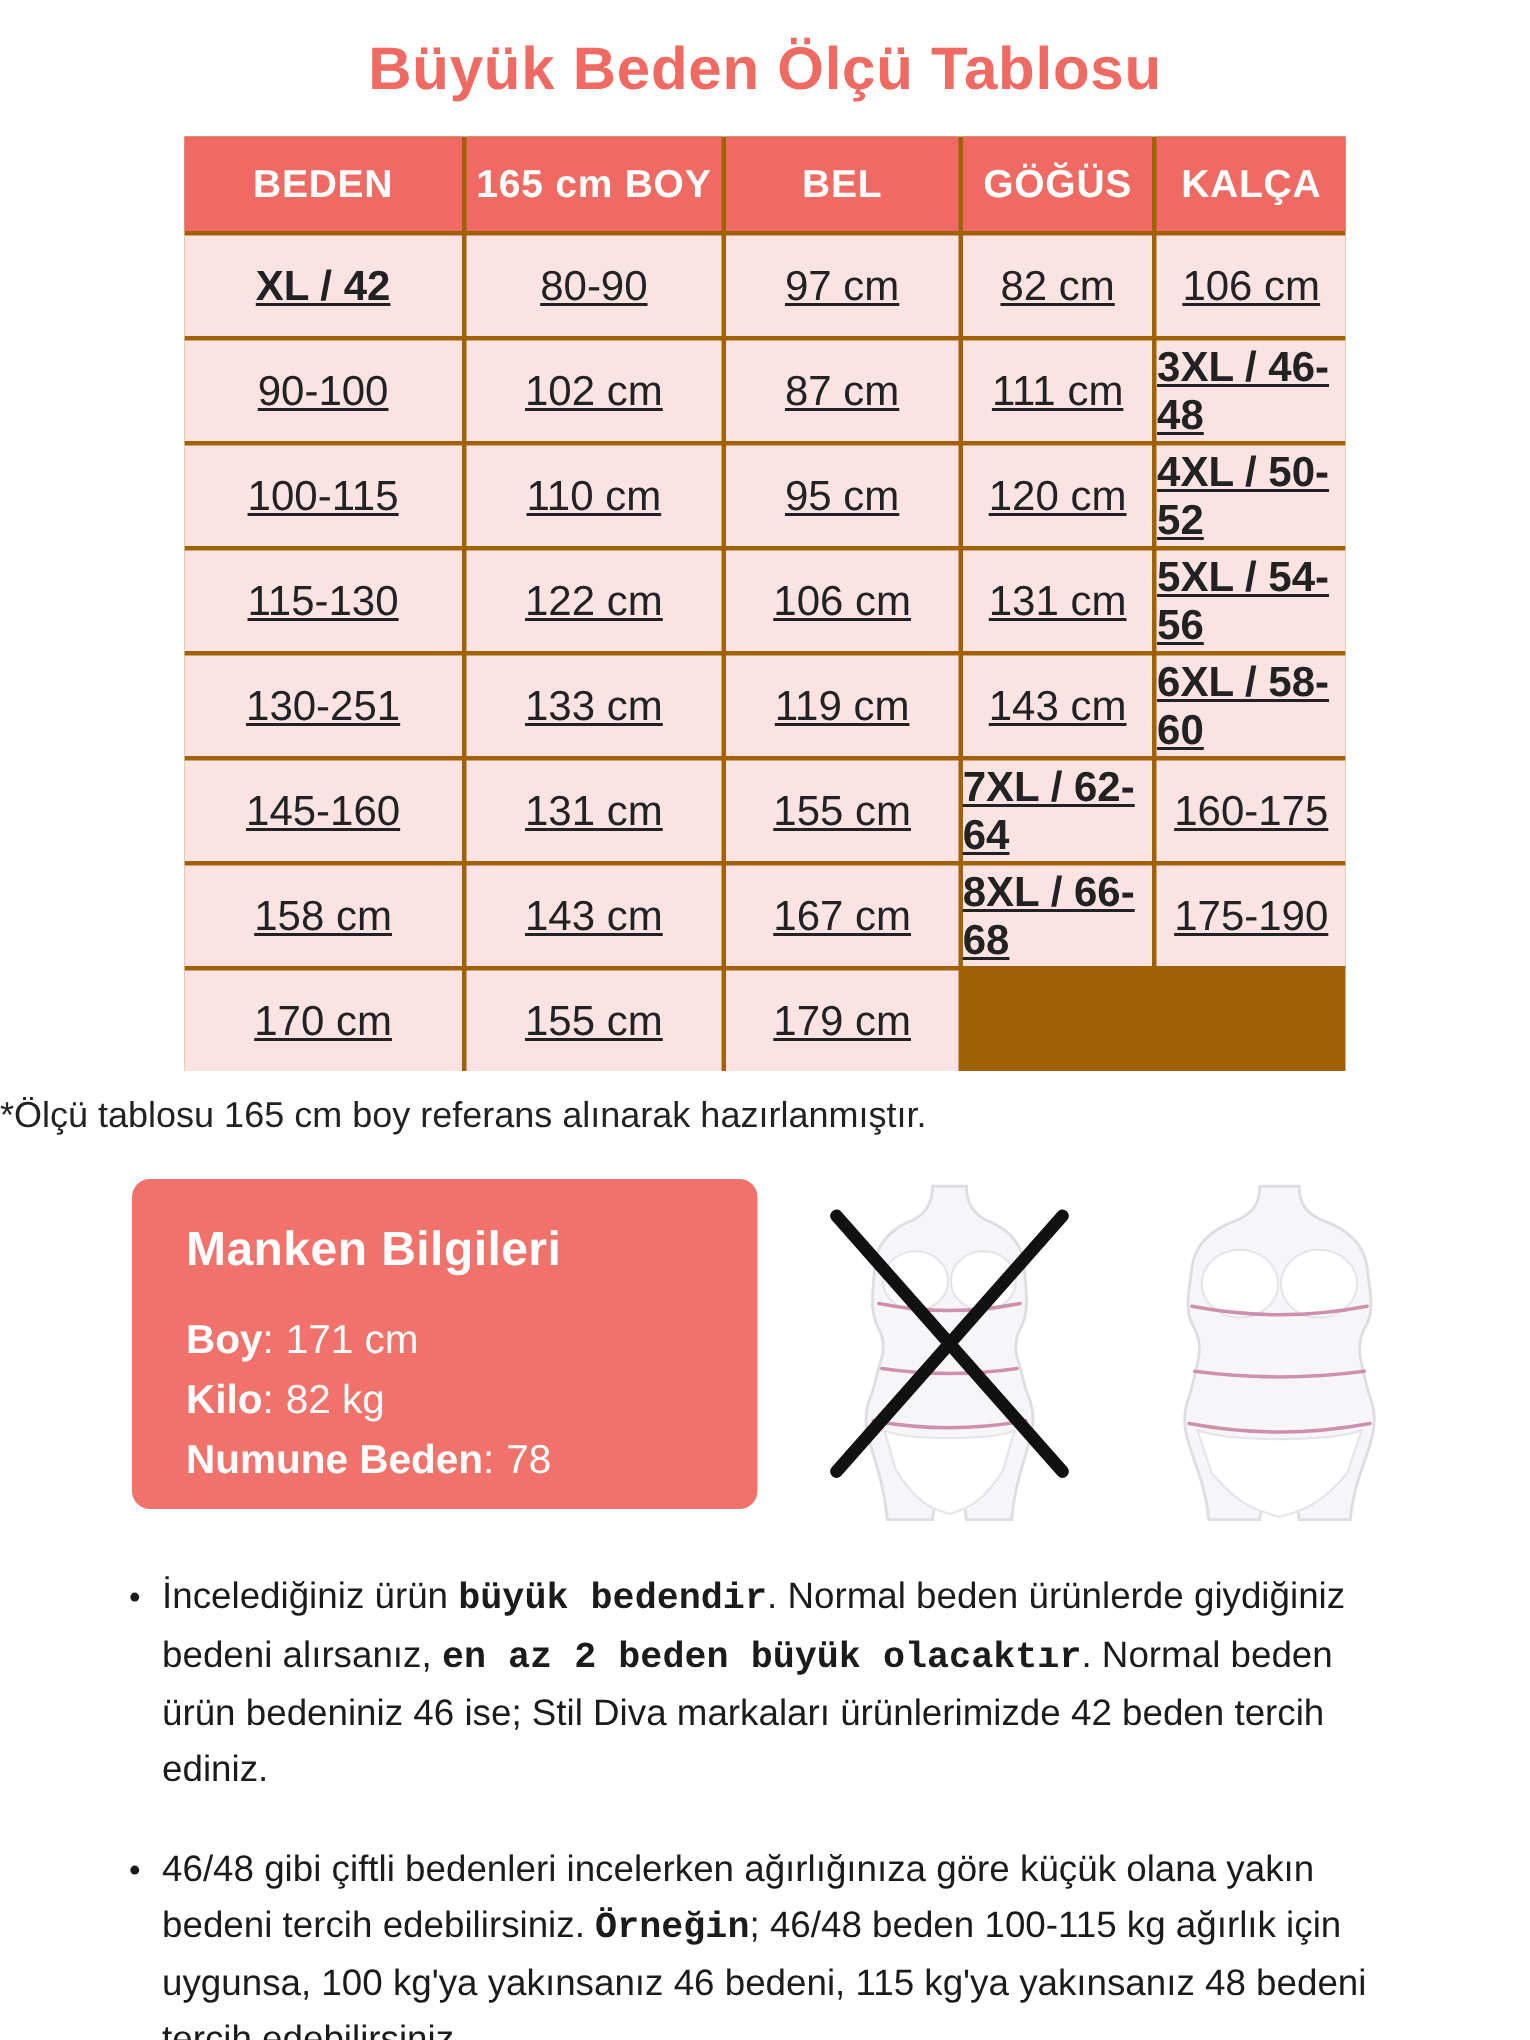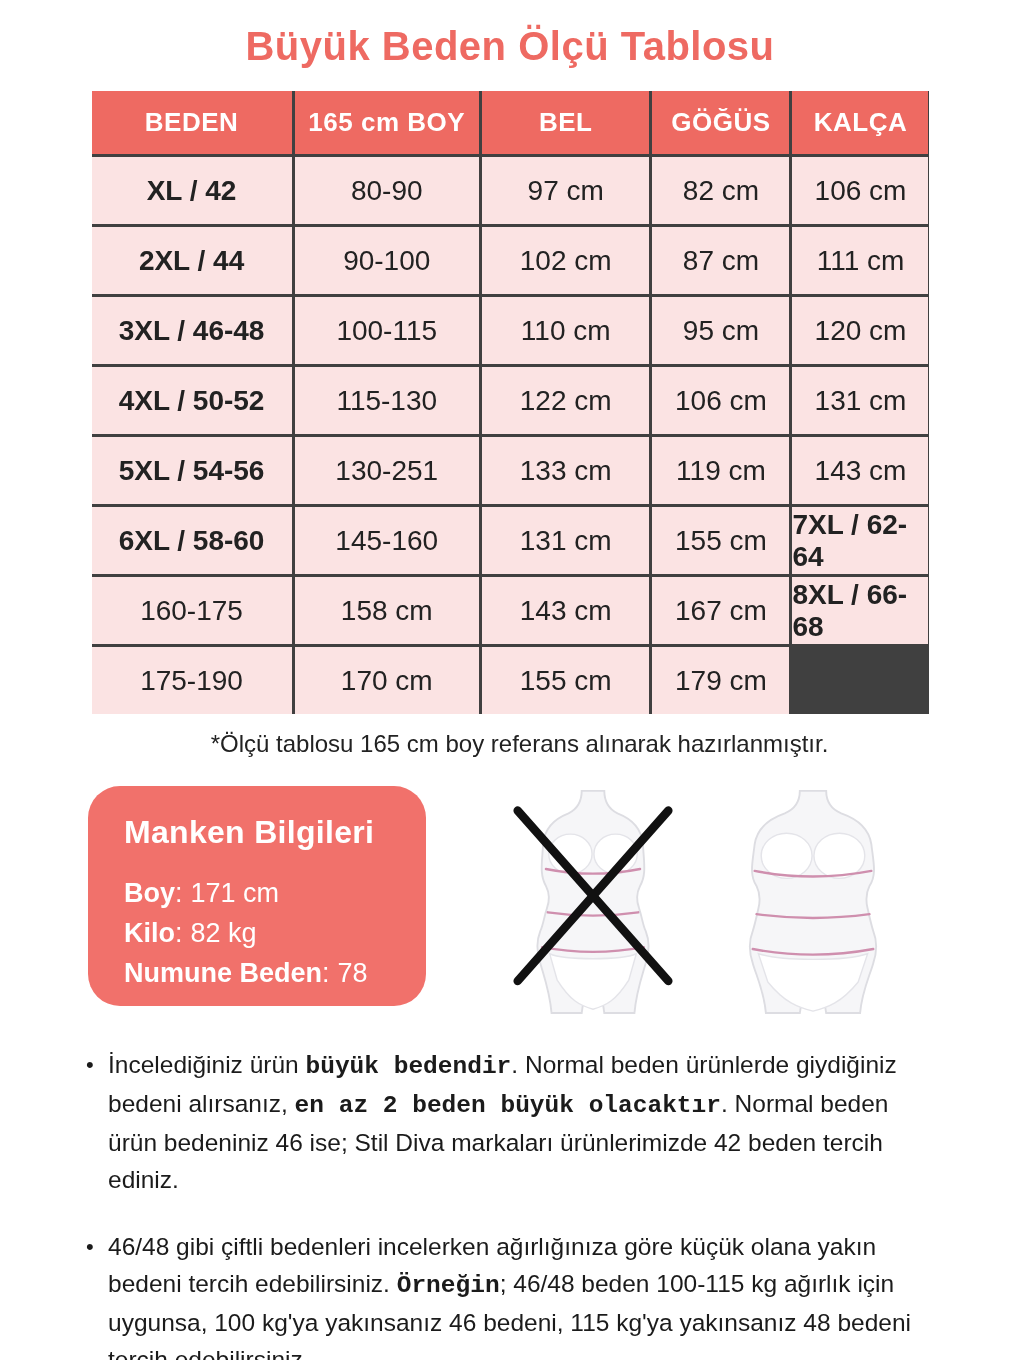--- a/index.html
+++ b/index.html
@@ -16,65 +16,63 @@
     padding-top: 24px;
     text-align: center;
     font-size: 40px;
     font-weight: bold;
     letter-spacing: 0.5px;
     color: #ee6a62;
   }
 
   
   .size-table {
-    width: 837px;
+    width: 774px;
     margin: 22px auto 0 auto;
     display: grid;
     grid-template-columns: 203fr 187fr 170fr 139fr 138fr;
     gap: 3px;
-    background: #404040;
+    background: #a16207;
   }
   .size-table .th {
     background: #ee6a62;
     color: #ffffff;
     font-weight: bold;
     font-size: 26px;
     height: 63px;
     display: flex; align-items: center; justify-content: center;
     letter-spacing: 0.5px;
   }
   .size-table .td {
     background: #fbe3e3;
     color: #222222;
     font-size: 28px;
     height: 67px;
-    display: flex; align-items: center; justify-content: center;
+    display: flex; align-items: center; justify-content: center; text-decoration: underline;
   }
   .size-table .td.size-col { font-weight: bold; }
 
   
   .footnote {
     margin-top: 16px;
-    text-align: center;
     font-size: 24px;
     color: #222222;
-    padding-left: 19px;
   }
 
   
   .model-section {
     margin: 28px 40px 0 88px;
     display: flex;
     align-items: flex-start;
   }
   .model-card {
-    width: 338px;
+    width: 417px;
     min-height: 220px;
     background: #f1716b;
-    border-radius: 32px;
+    border-radius: 12px;
     padding: 28px 36px 12px 36px;
     color: #ffffff;
     flex: 0 0 auto;
   }
   .model-card .model-title {
     font-size: 32px;
     font-weight: bold;
     margin-bottom: 22px;
     letter-spacing: 0.3px;
   }
@@ -126,21 +124,20 @@
   <div class="th">BEL</div>
   <div class="th">GÖĞÜS</div>
   <div class="th">KALÇA</div>
 
   <div class="td size-col">XL / 42</div>
   <div class="td">80-90</div>
   <div class="td">97 cm</div>
   <div class="td">82 cm</div>
   <div class="td">106 cm</div>
 
-  <div class="td size-col">2XL / 44</div>
   <div class="td">90-100</div>
   <div class="td">102 cm</div>
   <div class="td">87 cm</div>
   <div class="td">111 cm</div>
 
   <div class="td size-col">3XL / 46-48</div>
   <div class="td">100-115</div>
   <div class="td">110 cm</div>
   <div class="td">95 cm</div>
   <div class="td">120 cm</div>

